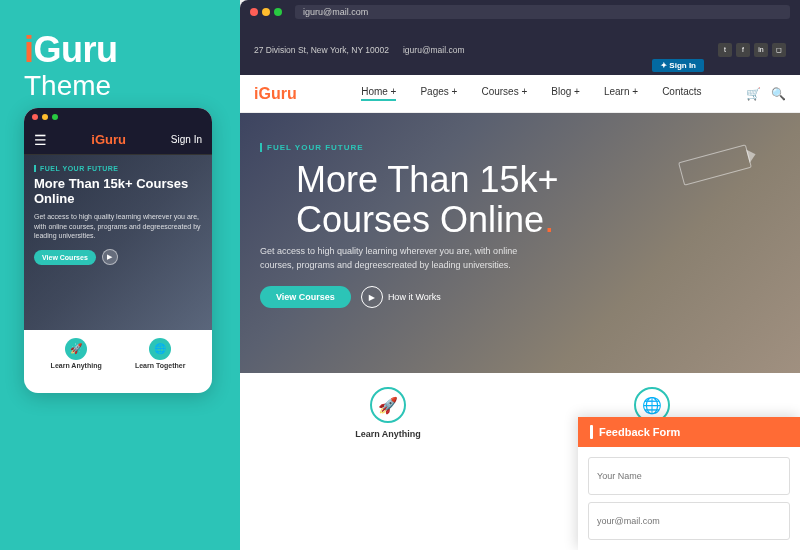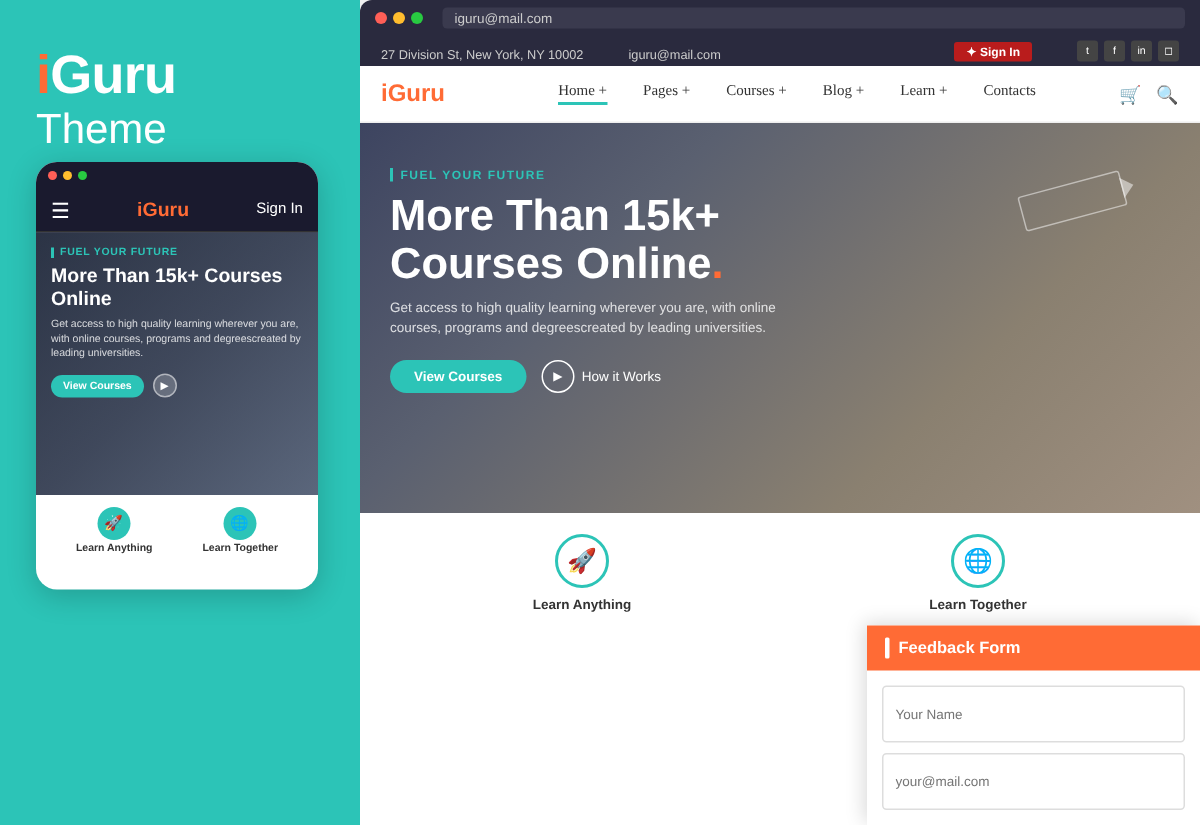--- a/index.html
+++ b/index.html
@@ -252,21 +252,20 @@
       font-weight: 800;
       color: #1a1a2e;
       margin-right: 20px;
     }
     .desktop-logo span { color: #FF6B35; }
     .desktop-nav-links {
       display: flex;
       gap: 24px;
       flex: 1;
       justify-content: center;
-      font-family: Liberation Serif, serif;
     }
     .desktop-nav-link {
       font-size: 10px;
       color: #333;
       font-weight: 500;
       cursor: pointer;
     }
     .desktop-nav-link.active {
       border-bottom: 2px solid #2CC4B7;
       padding-bottom: 2px;
@@ -279,33 +278,34 @@
       color: #555;
       font-size: 12px;
       cursor: pointer;
     }
 
     
     .desktop-infobar {
       background: #2a2a3e;
       padding: 3px 14px;
       display: flex;
-      align-items: flex-end;
-      gap: 30px;
+      align-items: center;
+      gap: 14px;
       font-size: 8.5px;
       color: #ccc;
     }
     .desktop-infobar .signin-btn {
-      background: #b91c1c;
+      background: #0369a1;
       color: white;
       padding: 2px 8px;
       border-radius: 2px;
       font-size: 8px;
       font-weight: 600;
       margin-left: auto;
+      margin-top: 32px;
     }
     .desktop-infobar .social-icons {
       display: flex; gap: 4px;
     }
     .desktop-infobar .social-icon {
       width: 14px; height: 14px;
       background: #444;
       border-radius: 2px;
       display: flex; align-items: center; justify-content: center;
       font-size: 7px; color: white;
@@ -353,25 +353,26 @@
       font-size: 8px;
       color: #2CC4B7;
       font-weight: 700;
       letter-spacing: 1px;
       text-transform: uppercase;
       border-left: 2px solid #2CC4B7;
       padding-left: 5px;
       margin-bottom: 8px;
     }
     .hero-title {
-      font-size: 29px;
-      font-weight: 700;
+      font-size: 36px;
+      font-weight: 400;
       color: white;
       line-height: 1.1;
       margin-bottom: 6px;
+      margin-left: 36px;
     }
     .hero-title .dot {
       color: #FF6B35;
     }
     .hero-desc {
       font-size: 9px;
       color: rgba(255,255,255,0.8);
       line-height: 1.5;
       max-width: 260px;
       margin-bottom: 14px;

